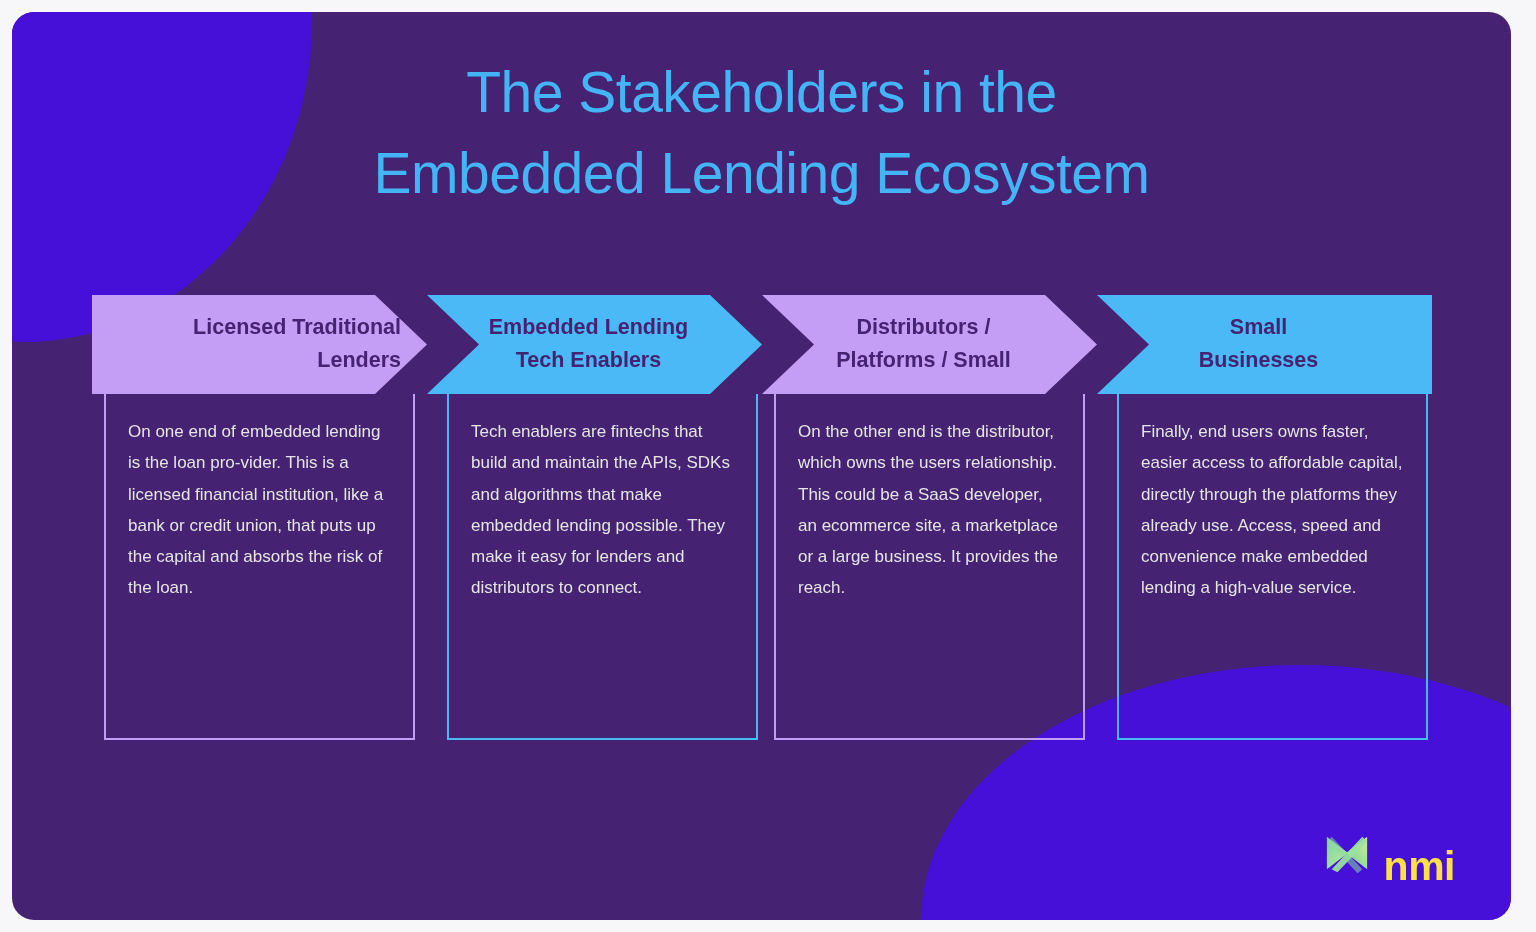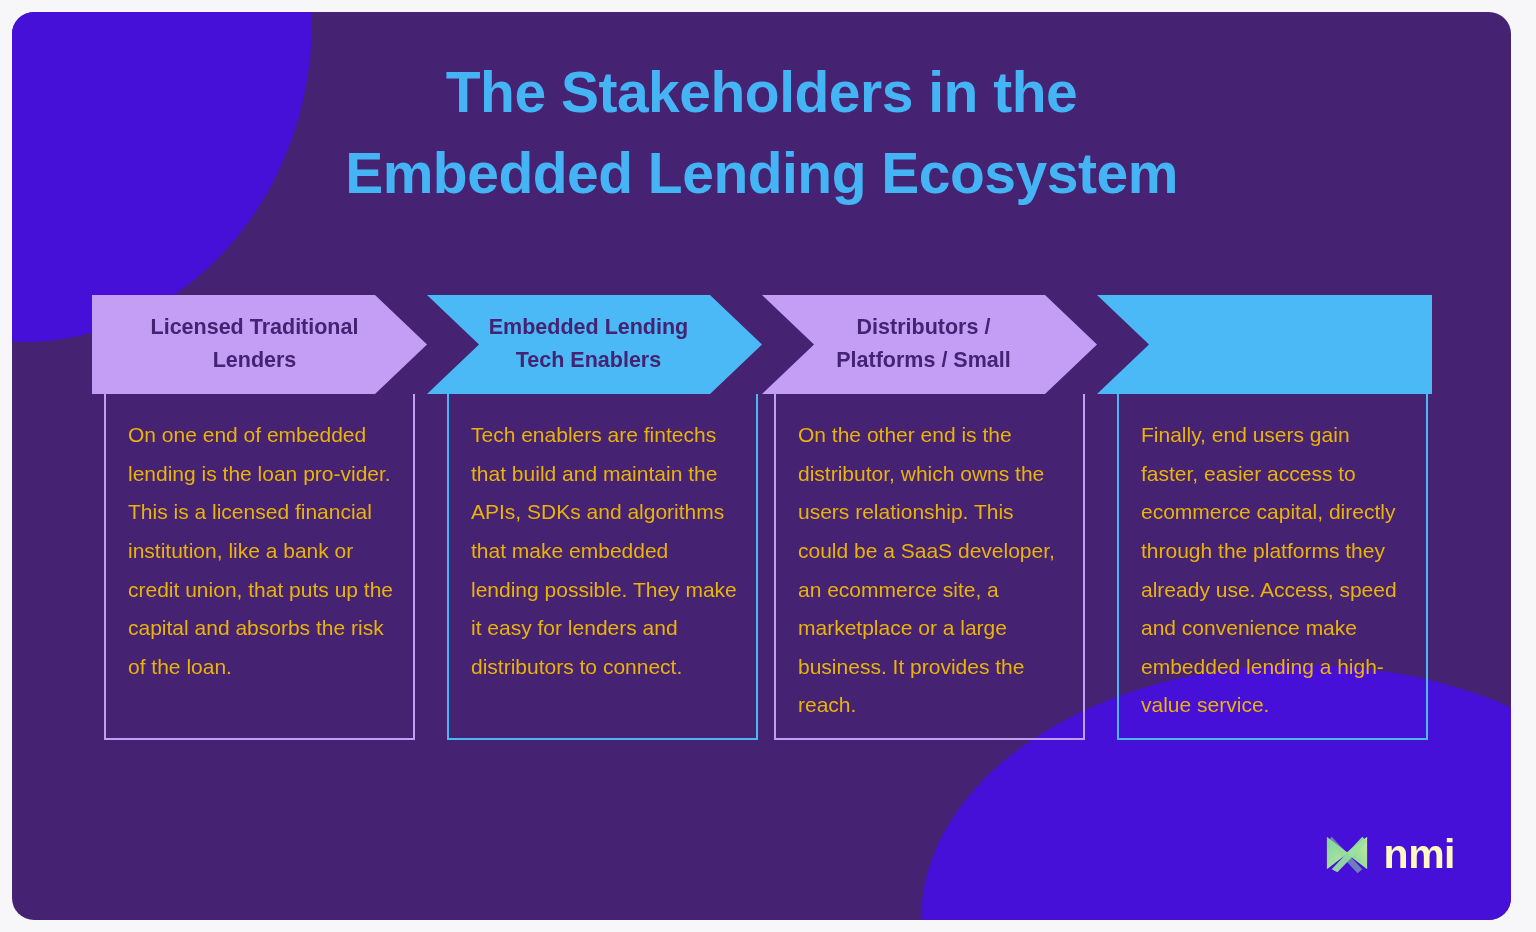--- a/index.html
+++ b/index.html
@@ -32,21 +32,21 @@
     background:#4710d8;
     border-radius:50%;
   }
   
   #title{
     position:absolute;
     left:0; top:40px; width:100%;
     text-align:center;
     color:#44b4f4;
     font-size:57px;
-    font-weight:bold;
+    font-weight:normal;
     line-height:1.42;
     letter-spacing:-0.5px;
     z-index:5;
   }
   #title .line{ display:block; }
   
   #strip{
     position:absolute;
     left:80px; top:271px;
     width:1340px; height:460px;
@@ -80,58 +80,58 @@
     text-align:center;
     color:#452272;
     font-size:21.5px;
     font-weight:bold;
     line-height:1.58;
     padding-right:26px;
     padding-left:14px;
     z-index:2;
     white-space:pre-line;
   }
-  .col.c0 .chev .label{ padding-left:16px; }
+  .col.c0 .chev .label{ padding-left:16px;text-align:right; }
 
   
   .body{
     position:absolute;
     left:12px; top:111px;
     width:311px; height:346px;
     border:2px solid #c49ef5;
     border-top:none;
     background:transparent;
     padding:22px 18px 0 22px;
   }
   .body.cyan{ border-color:#49b9f2;margin-left:8px; }
   .body p{
-    color:#eab308;
-    font-size:21px;
+    color:#e5e5e5;
+    font-size:17px;
     line-height:1.84;
     font-weight:400;
     white-space:pre-line;
   }
   
   #logo{
     position:absolute;
     right:56px; bottom:44px;
     display:flex;
     align-items:center;
     gap:14px;
     z-index:8;
   }
   #logo .mark{ width:46px; height:46px; display:block; }
   #logo .wordmark{
-    color:#fef9c3;
+    color:#fde047;
     font-size:41px;
     font-weight:bold;
     letter-spacing:-0.5px;
     line-height:1;
     position:relative;
-    top:1px;
+    top:13px;
   }
 </style>
 </head>
 <body>
 
 <div id="card">
 
   <div class="blob-tl"></div>
   <div class="blob-br"></div>
 
@@ -179,23 +179,25 @@
       <div class="body">
         <p>On the other end is the distributor, which owns the users relationship. This could be a SaaS developer, an ecommerce site, a marketplace or a large business. It provides the reach.</p>
       </div>
     </div>
 
     <div class="col c3">
       <div class="chev">
         <svg class="shape" viewBox="0 0 335 99" preserveAspectRatio="none">
           <polygon points="0,0 335,0 335,99 0,99 52,49.5" fill="#4ab9f5"></polygon>
         </svg>
+        <div class="label">Small
+Businesses</div>
       </div>
       <div class="body cyan">
-        <p>Finally, end users gain faster, easier access to ecommerce capital, directly through the platforms they already use. Access, speed and convenience make embedded lending a high-value service.</p>
+        <p>Finally, end users owns faster, easier access to affordable capital, directly through the platforms they already use. Access, speed and convenience make embedded lending a high-value service.</p>
       </div>
     </div>
 
   </div>
 
   <div id="logo">
     <svg class="mark" viewBox="0 0 48 48">
       <defs>
         <linearGradient id="gA" x1="0" y1="0" x2="1" y2="1">
           <stop offset="0%" stop-color="#7fd3a0"></stop>

